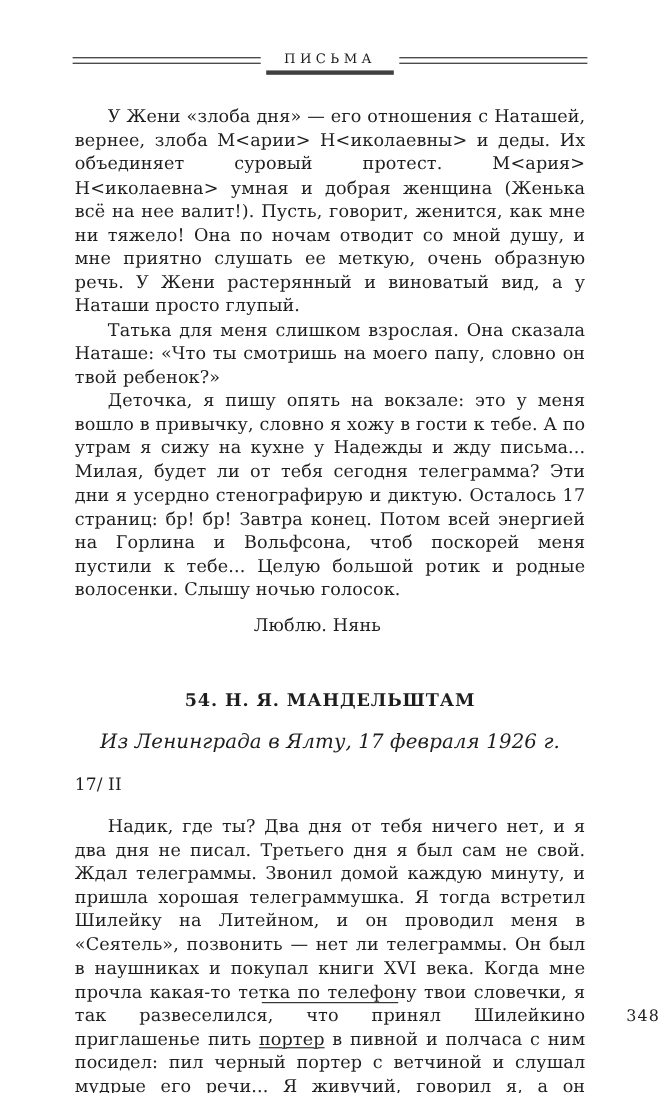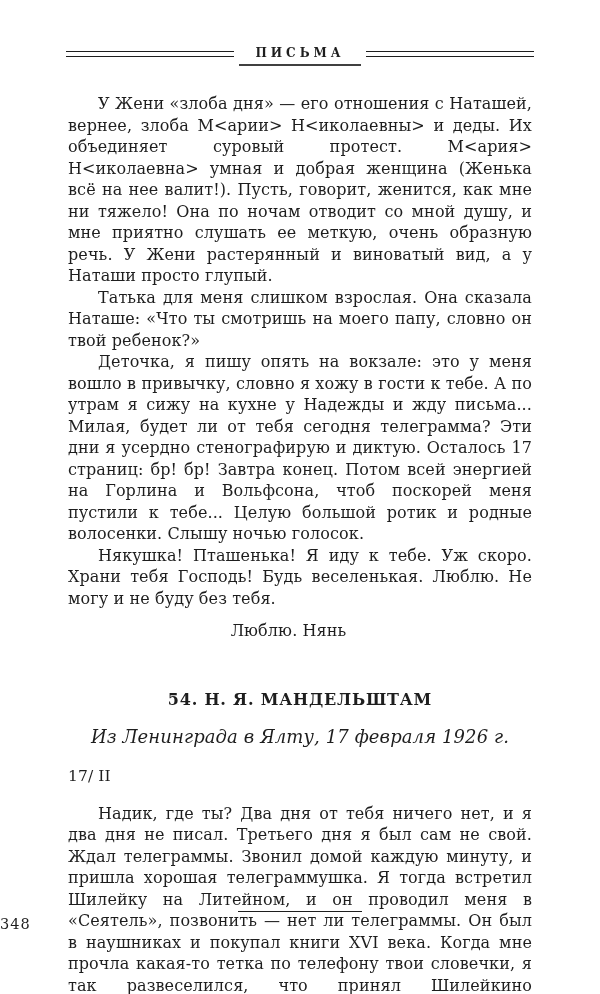--- a/index.html
+++ b/index.html
@@ -28,24 +28,24 @@
     height: 4px;
     border-top: 1.5px solid #1e1e1e;
     border-bottom: 1px solid #1e1e1e;
     margin-bottom: 5px;
   }
   .rh-rule.left  { margin-right: 5px; }
   .rh-rule.right { margin-left: 5px; }
   .rh-title {
     flex: 0 0 auto;
     font-size: 12px;
-    font-weight: bold;
+    font-weight: normal;
     letter-spacing: 4px;
     padding: 0 16px 4px 16px;
-    border-bottom: 2px solid #404040;
+    border-bottom: 4px solid #404040;
     white-space: nowrap;
   }
   
   .content {
     margin: 27px 68px 0 68px;
     font-size: 16px;
     line-height: 21.5px;
     text-align: justify;
     letter-spacing: 0.1px;
   }
@@ -80,21 +80,21 @@
     margin-top: 9px;
     text-indent: 0;
   }
   .letter-75 .paras { margin-top: 10px; }
   
   .footer {
     position: absolute;
     left: 0;
     top: 911px;
     width: 100%;
-    text-align: left;
+    text-align: right;
   }
   .footer-rule {
     width: 124px;
     height: 1px;
     background: #1e1e1e;
     margin: 0 auto 4px auto;
   }
   .page-number {
     font-size: 14.5px;
     letter-spacing: 1px;
@@ -111,21 +111,20 @@
     <div class="rh-rule right"></div>
   </div>
 
   <div class="content">
 
     <div class="letter-prev">
       <div class="paras">
           <p><span>У Жени «злоба дня» — его отношения с Наташей, вернее, злоба М&lt;арии&gt; Н&lt;иколаевны&gt; и деды. Их объединяет суровый протест. М&lt;ария&gt; Н&lt;иколаевна&gt; умная и добрая женщина (Женька всё на нее валит!). Пусть, говорит, женится, как мне ни тяжело! Она по ночам отводит со мной душу, и мне приятно слушать ее меткую, очень образную речь. У Жени растерянный и виноватый вид, а у Наташи просто глупый.</span></p>
           <p><span>Татька для меня слишком взрослая. Она сказала Наташе: «Что ты смотришь на моего папу, словно он твой ребенок?»</span></p>
           <p><span>Деточка, я пишу опять на вокзале: это у меня вошло в привычку, словно я хожу в гости к тебе. А по утрам я сижу на кухне у Надежды и жду письма... Милая, будет ли от тебя сегодня телеграмма? Эти дни я усердно стенографирую и диктую. Осталось 17 страниц: бр! бр! Завтра конец. Потом всей энергией на Горлина и Вольфсона, чтоб поскорей меня пустили к тебе... Целую большой ротик и родные волосенки. Слышу ночью голосок.</span></p>
-          <p><span>Някушка! Пташенька! Я иду к тебе. Уж скоро. Храни тебя Господь! Будь веселенькая. Люблю. Не могу и не буду без тебя.</span></p>
         </div>
       <p class="signature">Люблю. Нянь</p>
     </div>
 
     <div class="letter-75">
       <p class="letter-heading">54. Н. Я. МАНДЕЛЬШТАМ</p>
       <p class="letter-subtitle">Из Ленинграда в Ялту, 17 февраля 1926 г.</p>
       <p class="letter-date">17/ II</p>
       <div class="paras">
           <p><span>Надик, где ты? Два дня от тебя ничего нет, и я два дня не писал. Третьего дня я был сам не свой. Ждал телеграммы. Звонил домой каждую минуту, и пришла хорошая телеграммушка. Я тогда встретил Шилейку на Литейном, и он проводил меня в «Сеятель», позвонить — нет ли телеграммы. Он был в наушниках и покупал книги XVI века. Когда мне прочла какая-то тетка по телефону твои словечки, я так развеселился, что принял Шилейкино приглашенье пить </span><span class="u">портер</span><span> в пивной и полчаса с ним посидел: пил черный портер с ветчиной и слушал мудрые его речи... Я живучий, говорил я, а он сказал: да, на свою беду... А я сказал ему, что люблю только тебя — то есть я так </span></p>

